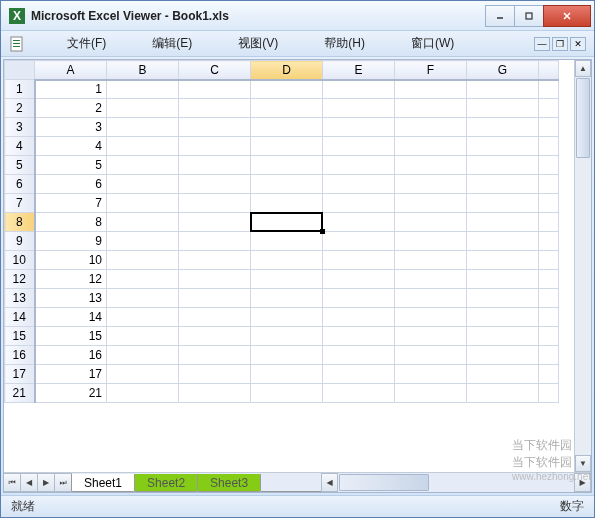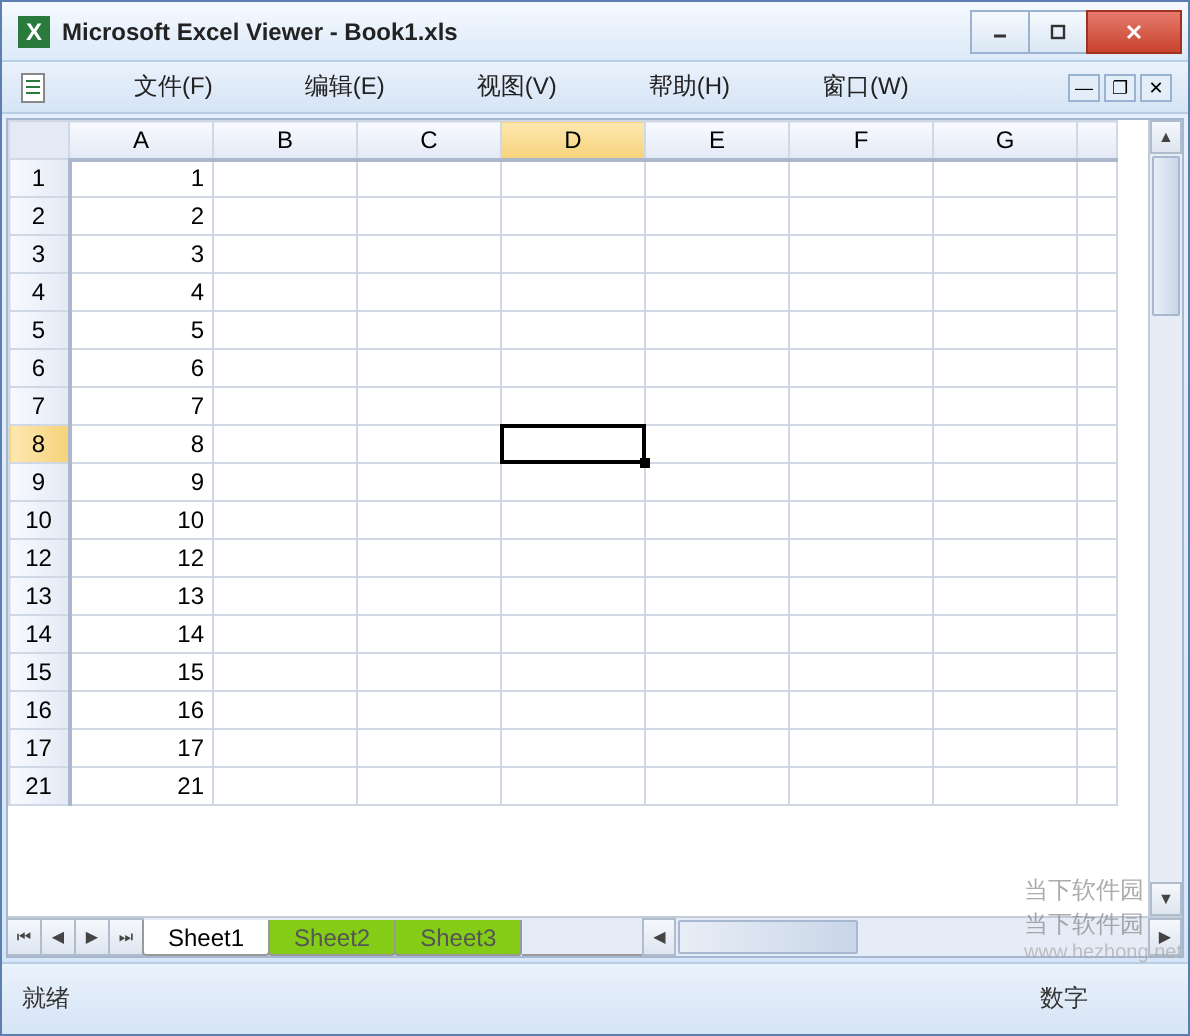--- a/index.html
+++ b/index.html
@@ -48,23 +48,23 @@
 .nav-btn { width: 18px; background: linear-gradient(#f5f8fc, #dde5f0); border: 1px solid #b0bccc; display: flex; align-items: center; justify-content: center; font-size: 8px; color: #444; cursor: pointer; margin-left: -1px; }
 .tabs { display: flex; align-items: flex-end; }
 .tab { padding: 2px 12px 1px; background: #fff; border: 1px solid #999; border-top: none; border-radius: 0 0 2px 2px; margin-left: -1px; cursor: pointer; position: relative; margin-top: 12px; }
 .tab.inactive { background: #84cc16; color: #555; }
 .tabarea-spacer { flex: 0 0 60px; border-bottom: 1px solid #999; }
 .hscroll { flex: 1; display: flex; }
 .hscroll .sbtn { width: 17px; height: auto; }
 .hscroll .sthumb { flex: 0 0 90px; }
 .hscroll .strack { flex: 1; }
 
-.statusbar { height: 36px; background: linear-gradient(#eaf2fc, #d6e4f5); display: flex; align-items: center; padding: 0 10px; color: #333; border-top: 1px solid #b8cde6; }
+.statusbar { height: 22px; background: linear-gradient(#eaf2fc, #d6e4f5); display: flex; align-items: center; padding: 0 10px; color: #333; border-top: 1px solid #b8cde6; }
 .status-spacer { flex: 1; }
-.status-sec { margin-right: 40px; }
+.status-sec { }
 
 .watermark { position: absolute; right: 4px; bottom: 36px; color: #888; font-size: 13px; text-align: left; opacity: 0.7; pointer-events: none; }
 .watermark .wm2 { font-size: 10px; color: #aaa; }
 </style>
 </head>
 <body>
 
 <div class="window">
 
   <div class="titlebar">

